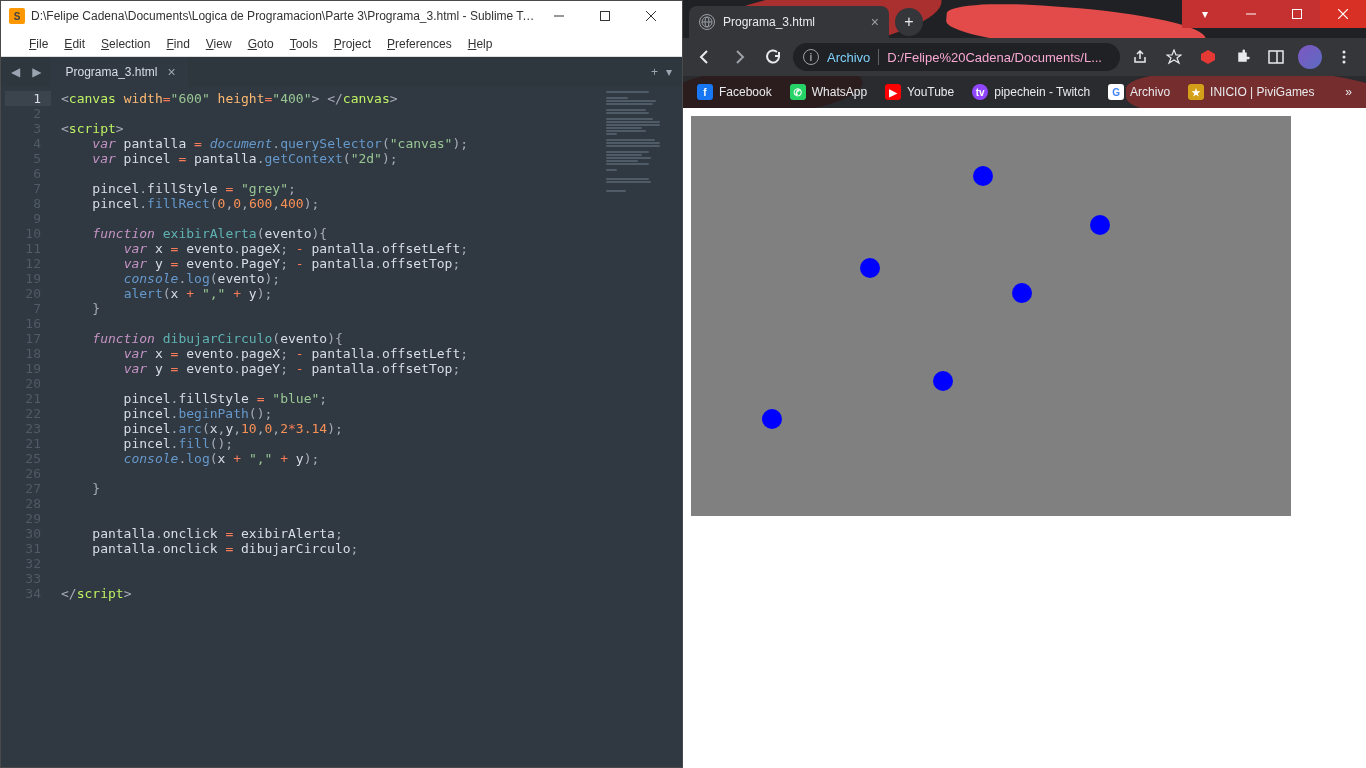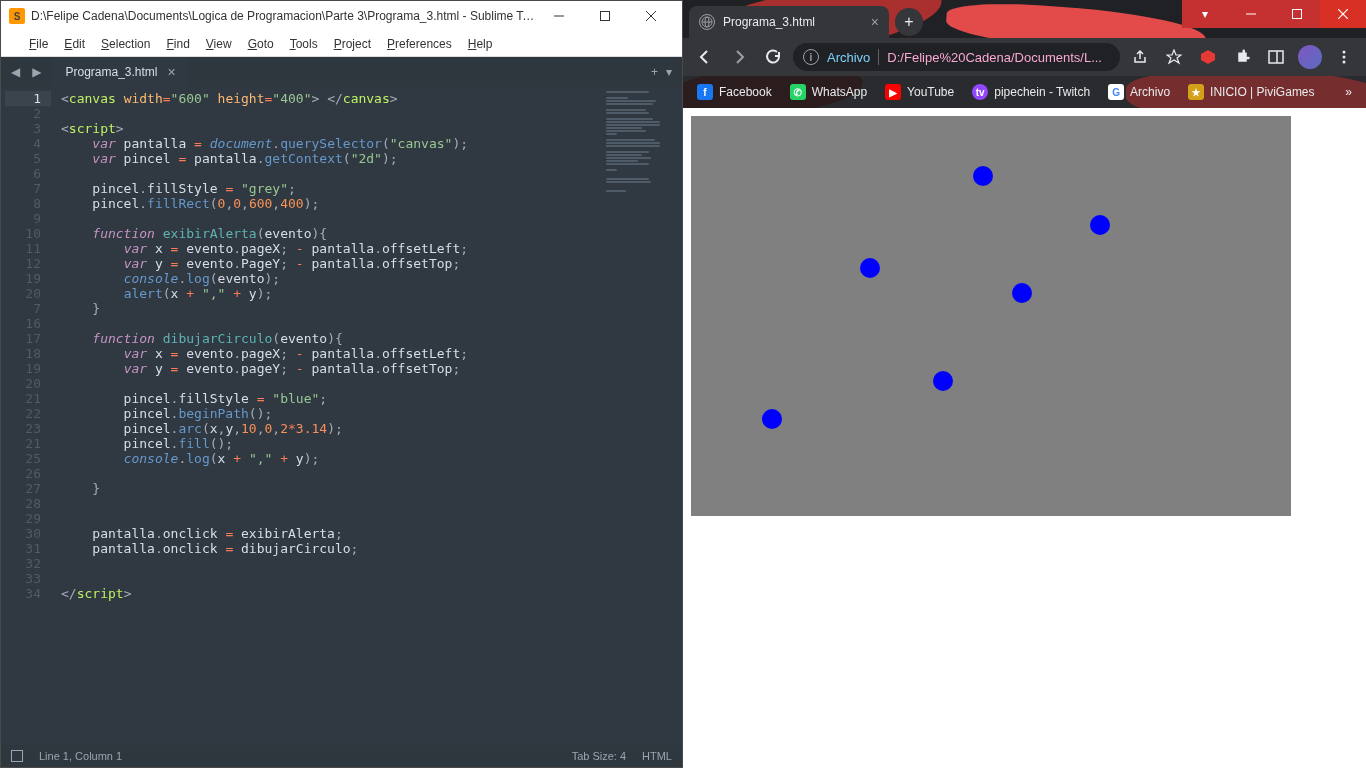--- a/index.html
+++ b/index.html
@@ -210,27 +210,20 @@
         <div class="mm-line" style="width: 0%; background: transparent;"></div>
         <div class="mm-line" style="width: 0%; background: transparent;"></div>
         <div class="mm-line" style="width: 60%;"></div>
         <div class="mm-line" style="width: 62%;"></div>
         <div class="mm-line" style="width: 0%; background: transparent;"></div>
         <div class="mm-line" style="width: 0%; background: transparent;"></div>
         <div class="mm-line" style="width: 28%;"></div>
       </div>
   </div>
 
-  <div class="st-status">
-    <div class="st-status-icon"></div>
-    <span>Line 1, Column 1</span>
-    <span class="spacer"></span>
-    <span>Tab Size: 4</span>
-    <span>HTML</span>
-  </div>
 </div>
 
 <div class="chrome">
   <div class="cr-topstrip">
     <div class="cr-theme-splash">
       <div class="blob1"></div>
         <div class="blob2"></div>
     </div>
     <div class="cr-tabrow">
       <div class="cr-tab">

